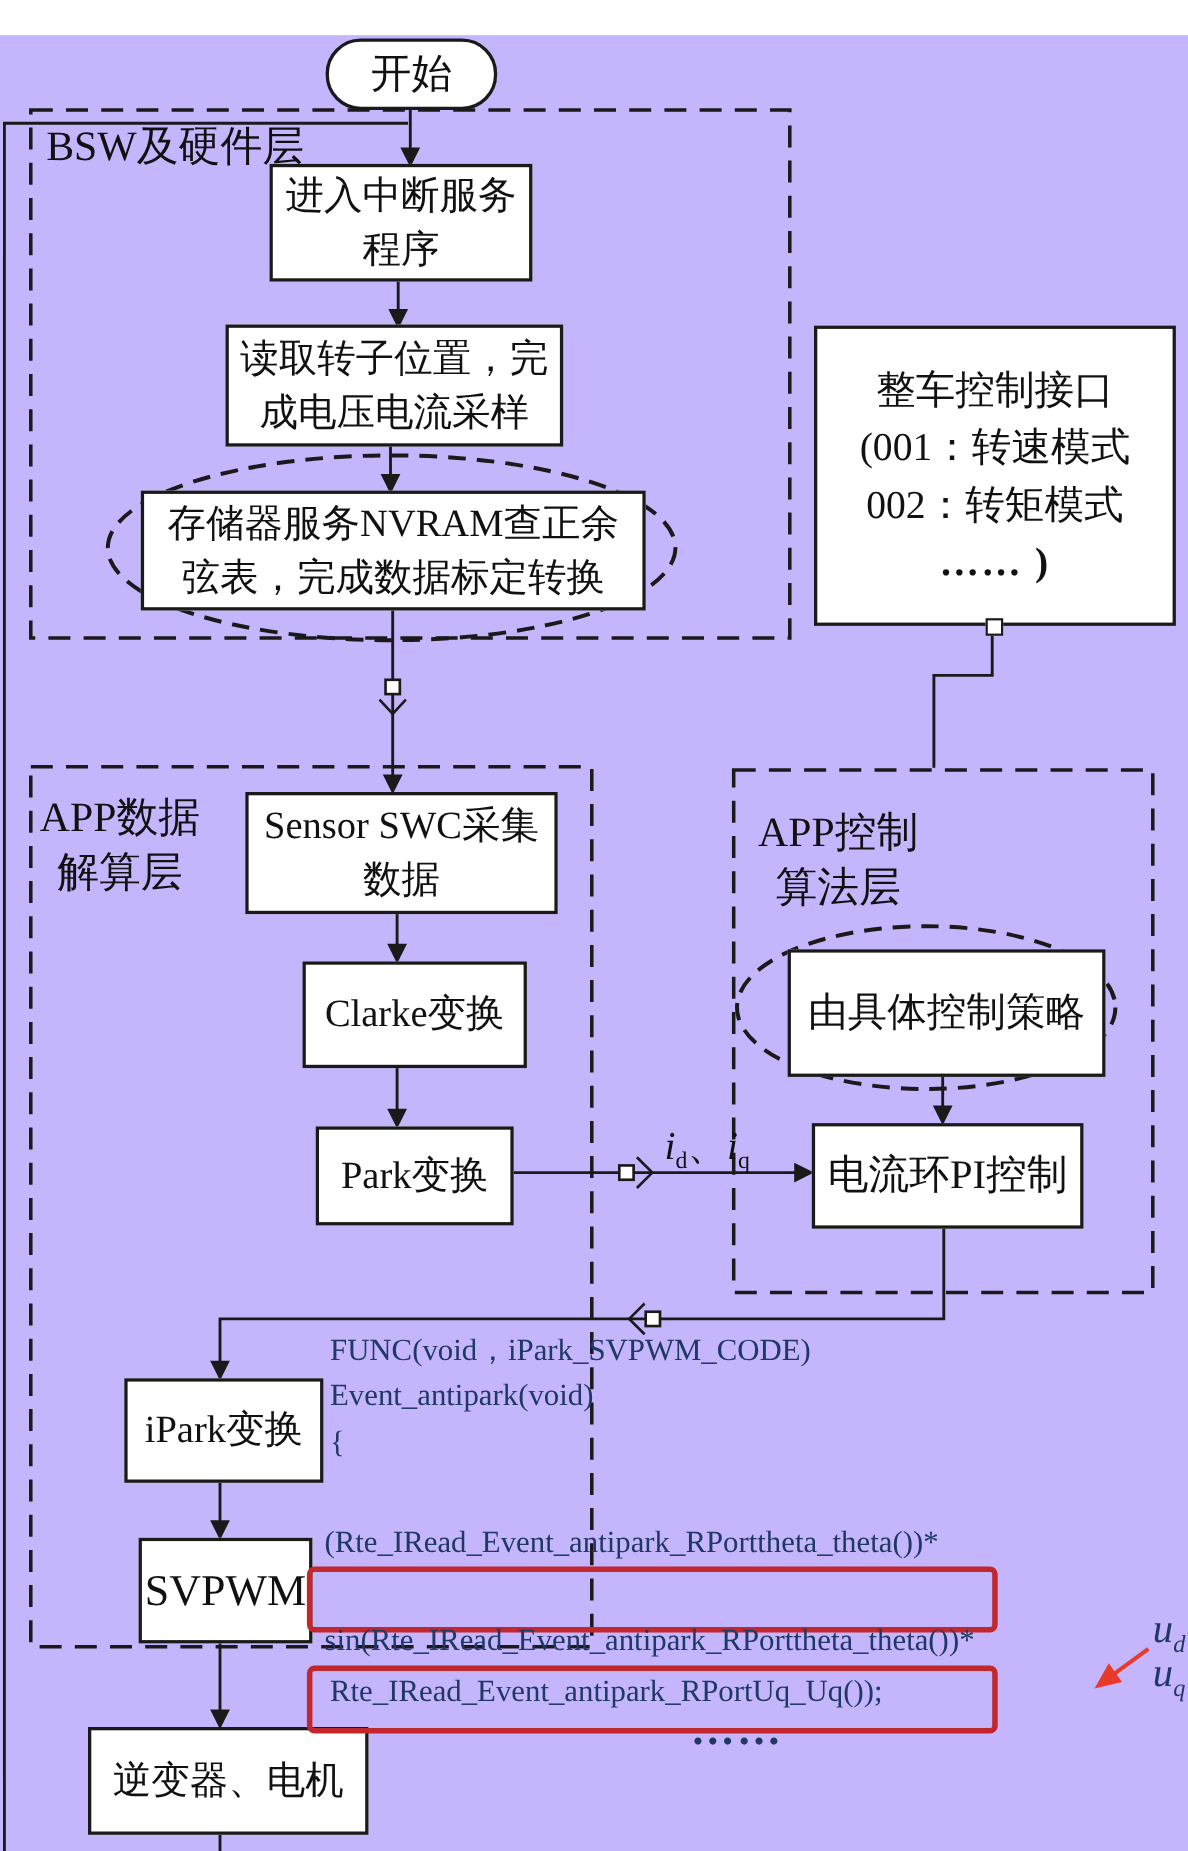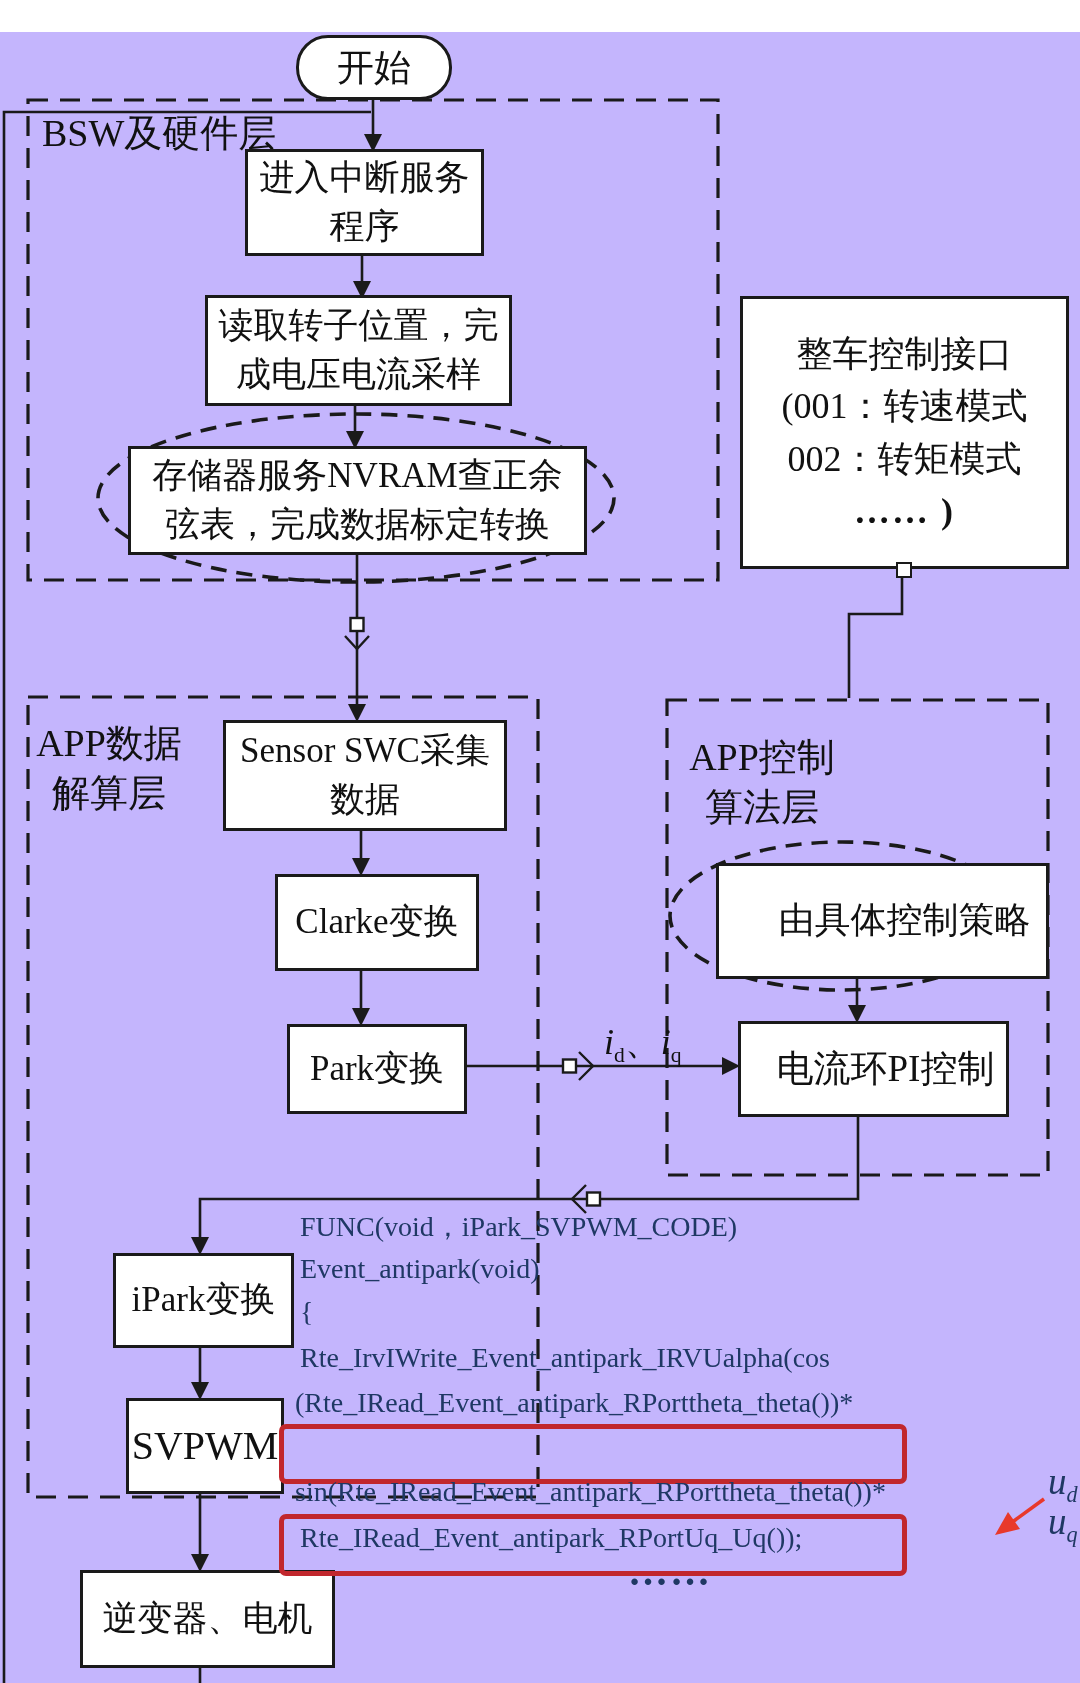--- a/index.html
+++ b/index.html
@@ -145,42 +145,41 @@
   <div class="node" style="left:275px;top:842px;width:198px;height:91px;">Clarke变换</div>
 
   <div class="node" style="left:287px;top:992px;width:174px;height:84px;">Park变换</div>
 
   <div class="node" style="left:113px;top:1221px;width:175px;height:89px;">iPark变换</div>
 
   <div class="node" style="left:126px;top:1366px;width:152px;height:90px;font-size:40px;">SVPWM</div>
 
   <div class="node" style="left:80px;top:1538px;width:249px;height:92px;">逆变器、电机</div>
 
-  <div class="node" style="left:716px;top:831px;width:283px;height:110px;font-size:36px;padding-left:44px;">
+  <div class="node" style="left:716px;top:831px;width:283px;height:110px;font-size:36px;">
     <div>由具体控制策略</div>
   </div>
 
-  <div class="node" style="left:738px;top:989px;width:241px;height:90px;font-size:37px;padding-left:24px;">电流环PI控制</div>
+  <div class="node" style="left:738px;top:989px;width:241px;height:90px;font-size:37px;">电流环PI控制</div>
 
   <div class="sig" style="left:604px;top:986px;font-size:36px;">
     <span class="it">i</span><sub>d</sub><span>、</span><span class="it">i</span><sub>q</sub>
   </div>
 
   <div class="usig it" style="left:1048px;top:1428px;">
     <span>u</span><sub>d</sub>
   </div>
   <div class="usig it" style="left:1048px;top:1468px;">
     <span>u</span><sub>q</sub>
   </div>
 
   <div class="hl" style="left:279px;top:1392px;width:618px;height:50px;"></div>
   <div class="hl" style="left:279px;top:1482px;width:618px;height:52px;"></div>
 
   <div class="code-line" style="top:1176px;">FUNC(void，iPark_SVPWM_CODE)</div>
   <div class="code-line" style="top:1221px;">Event_antipark(void)</div>
   <div class="code-line" style="top:1264px;">{</div>
-  <div class="code-line" style="top:1310px;">Rte_IrvIWrite_Event_antipark_IRVUalpha(cos</div>
   <div class="code-line" style="top:1355px;left:295px;">(Rte_IRead_Event_antipark_RPorttheta_theta())*</div>
   <div class="code-line" style="top:1444px;left:295px;">sin(Rte_IRead_Event_antipark_RPorttheta_theta())*</div>
   <div class="code-line" style="top:1490px;">Rte_IRead_Event_antipark_RPortUq_Uq());</div>
   <div class="code-line ell" style="top:1516px;left:628px;font-size:40px;">……</div>
 
 </div>
 
 </body></html>

